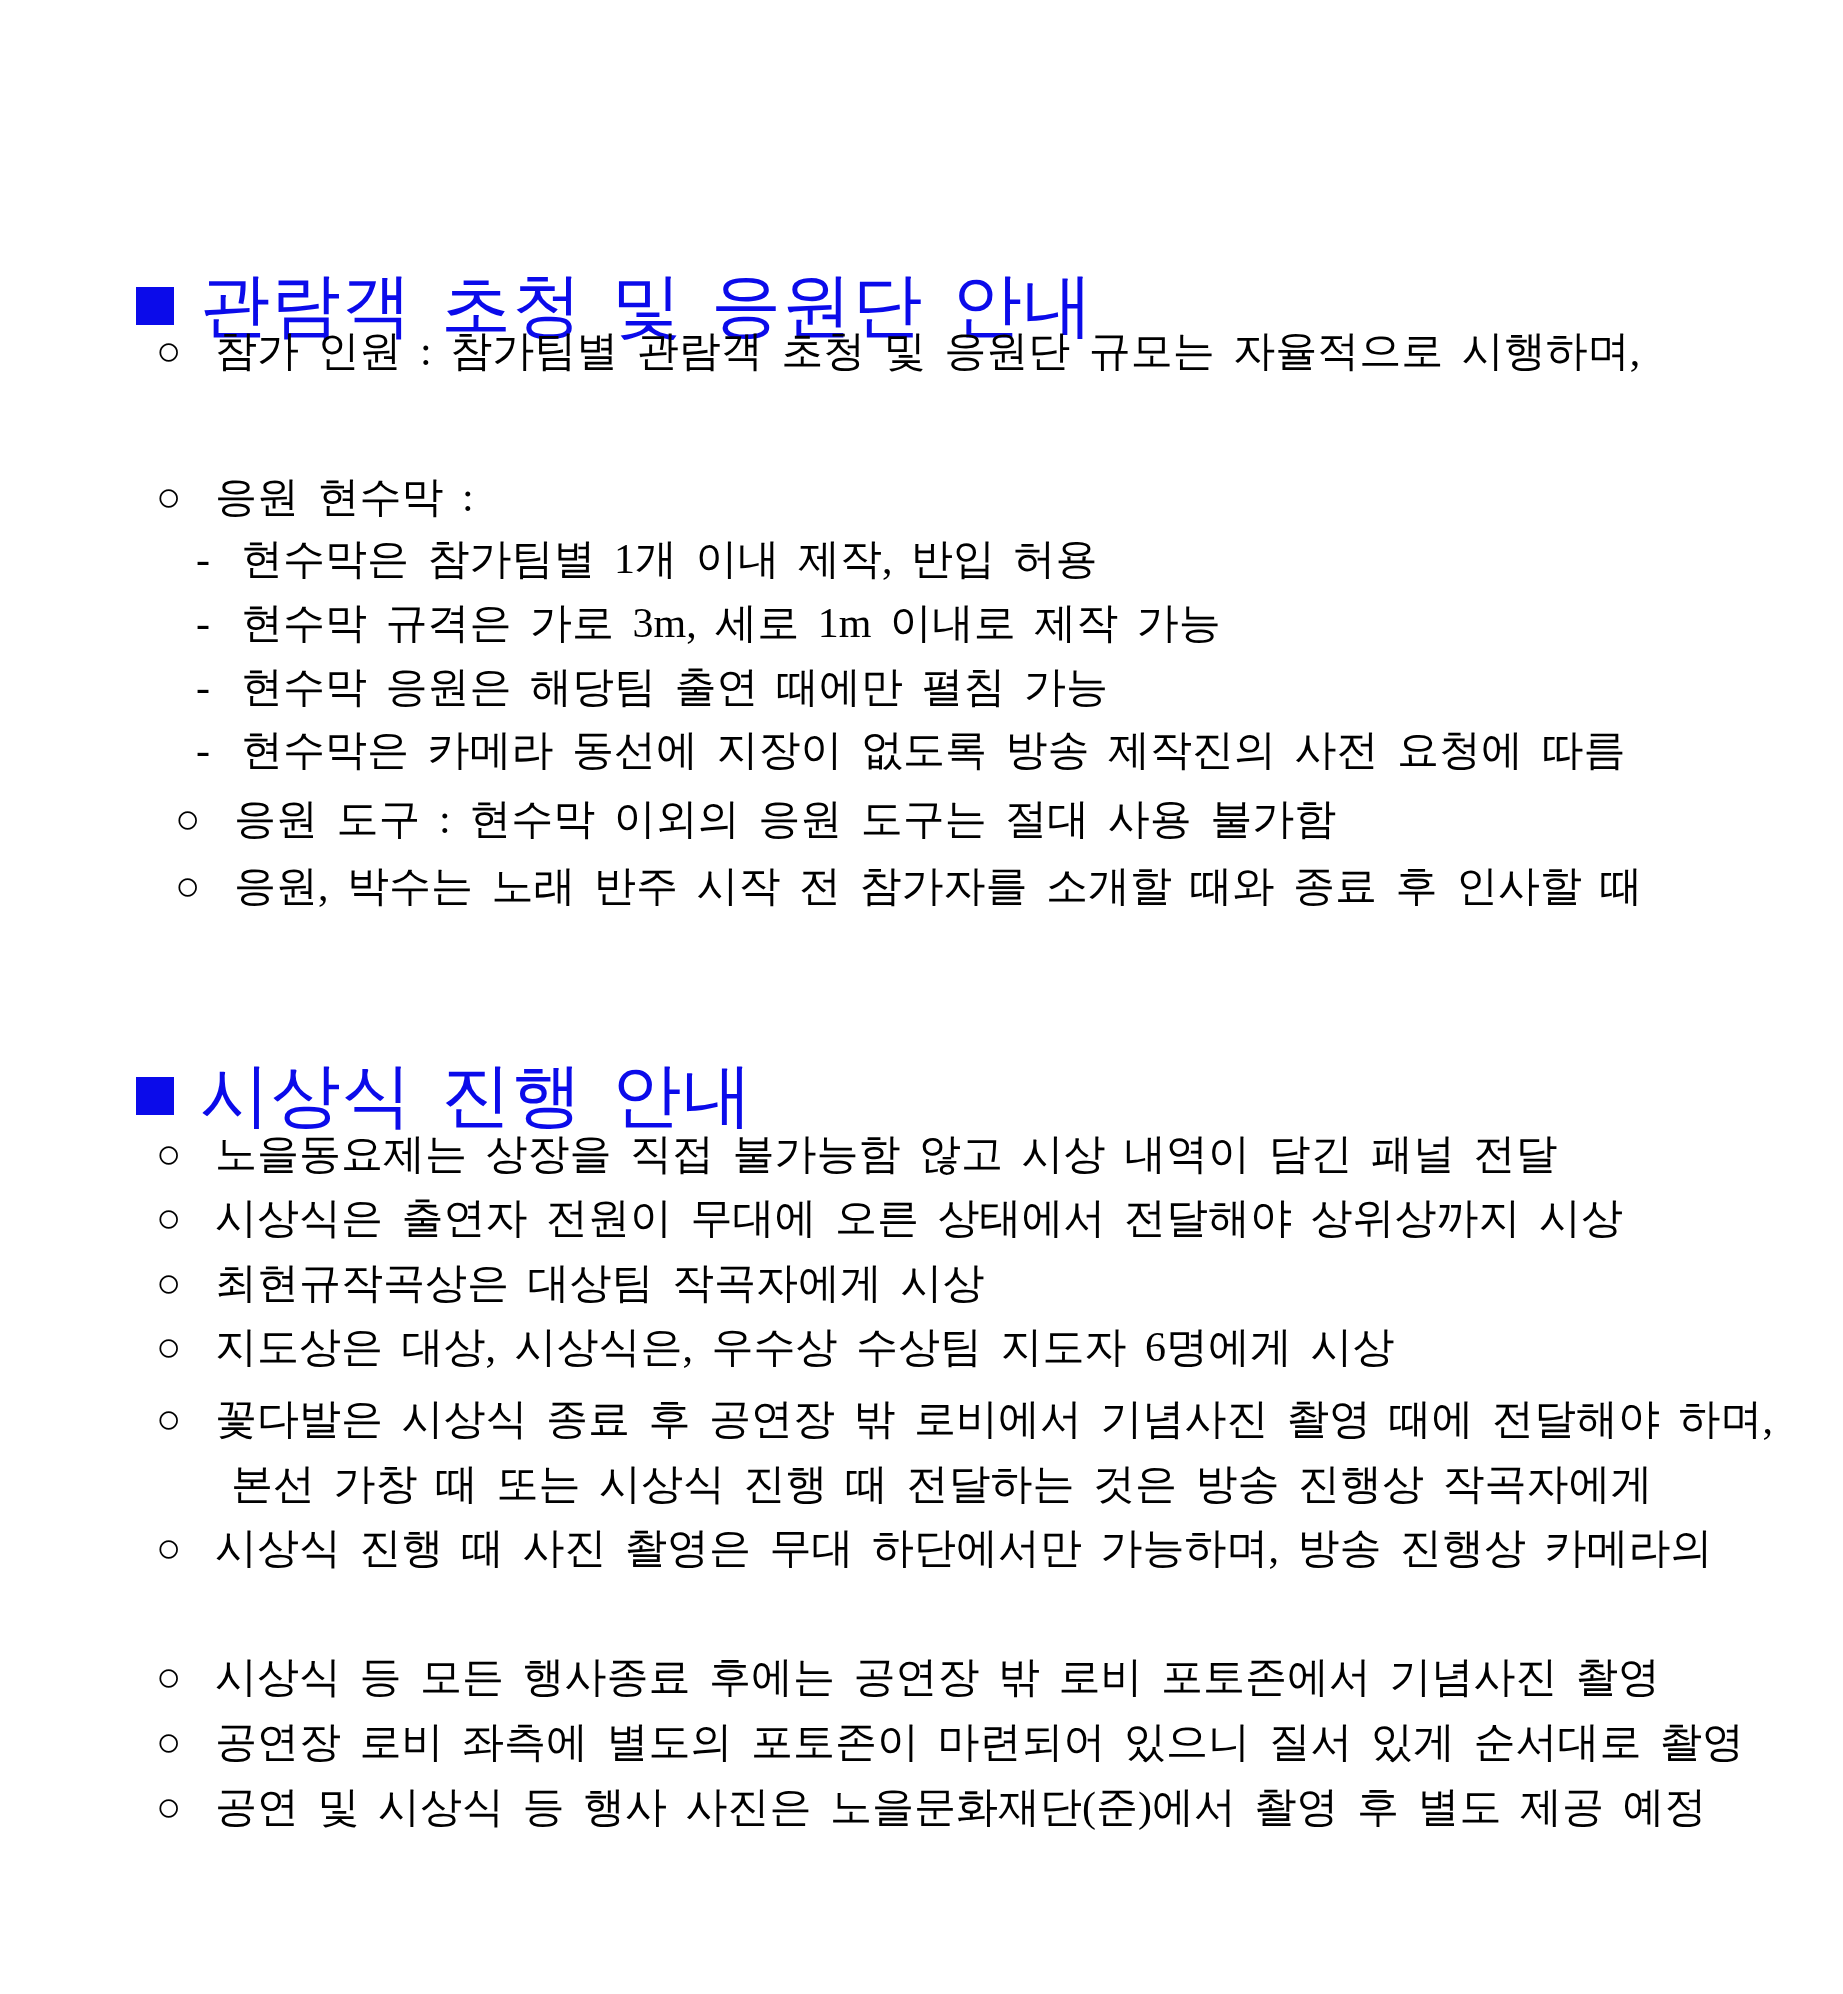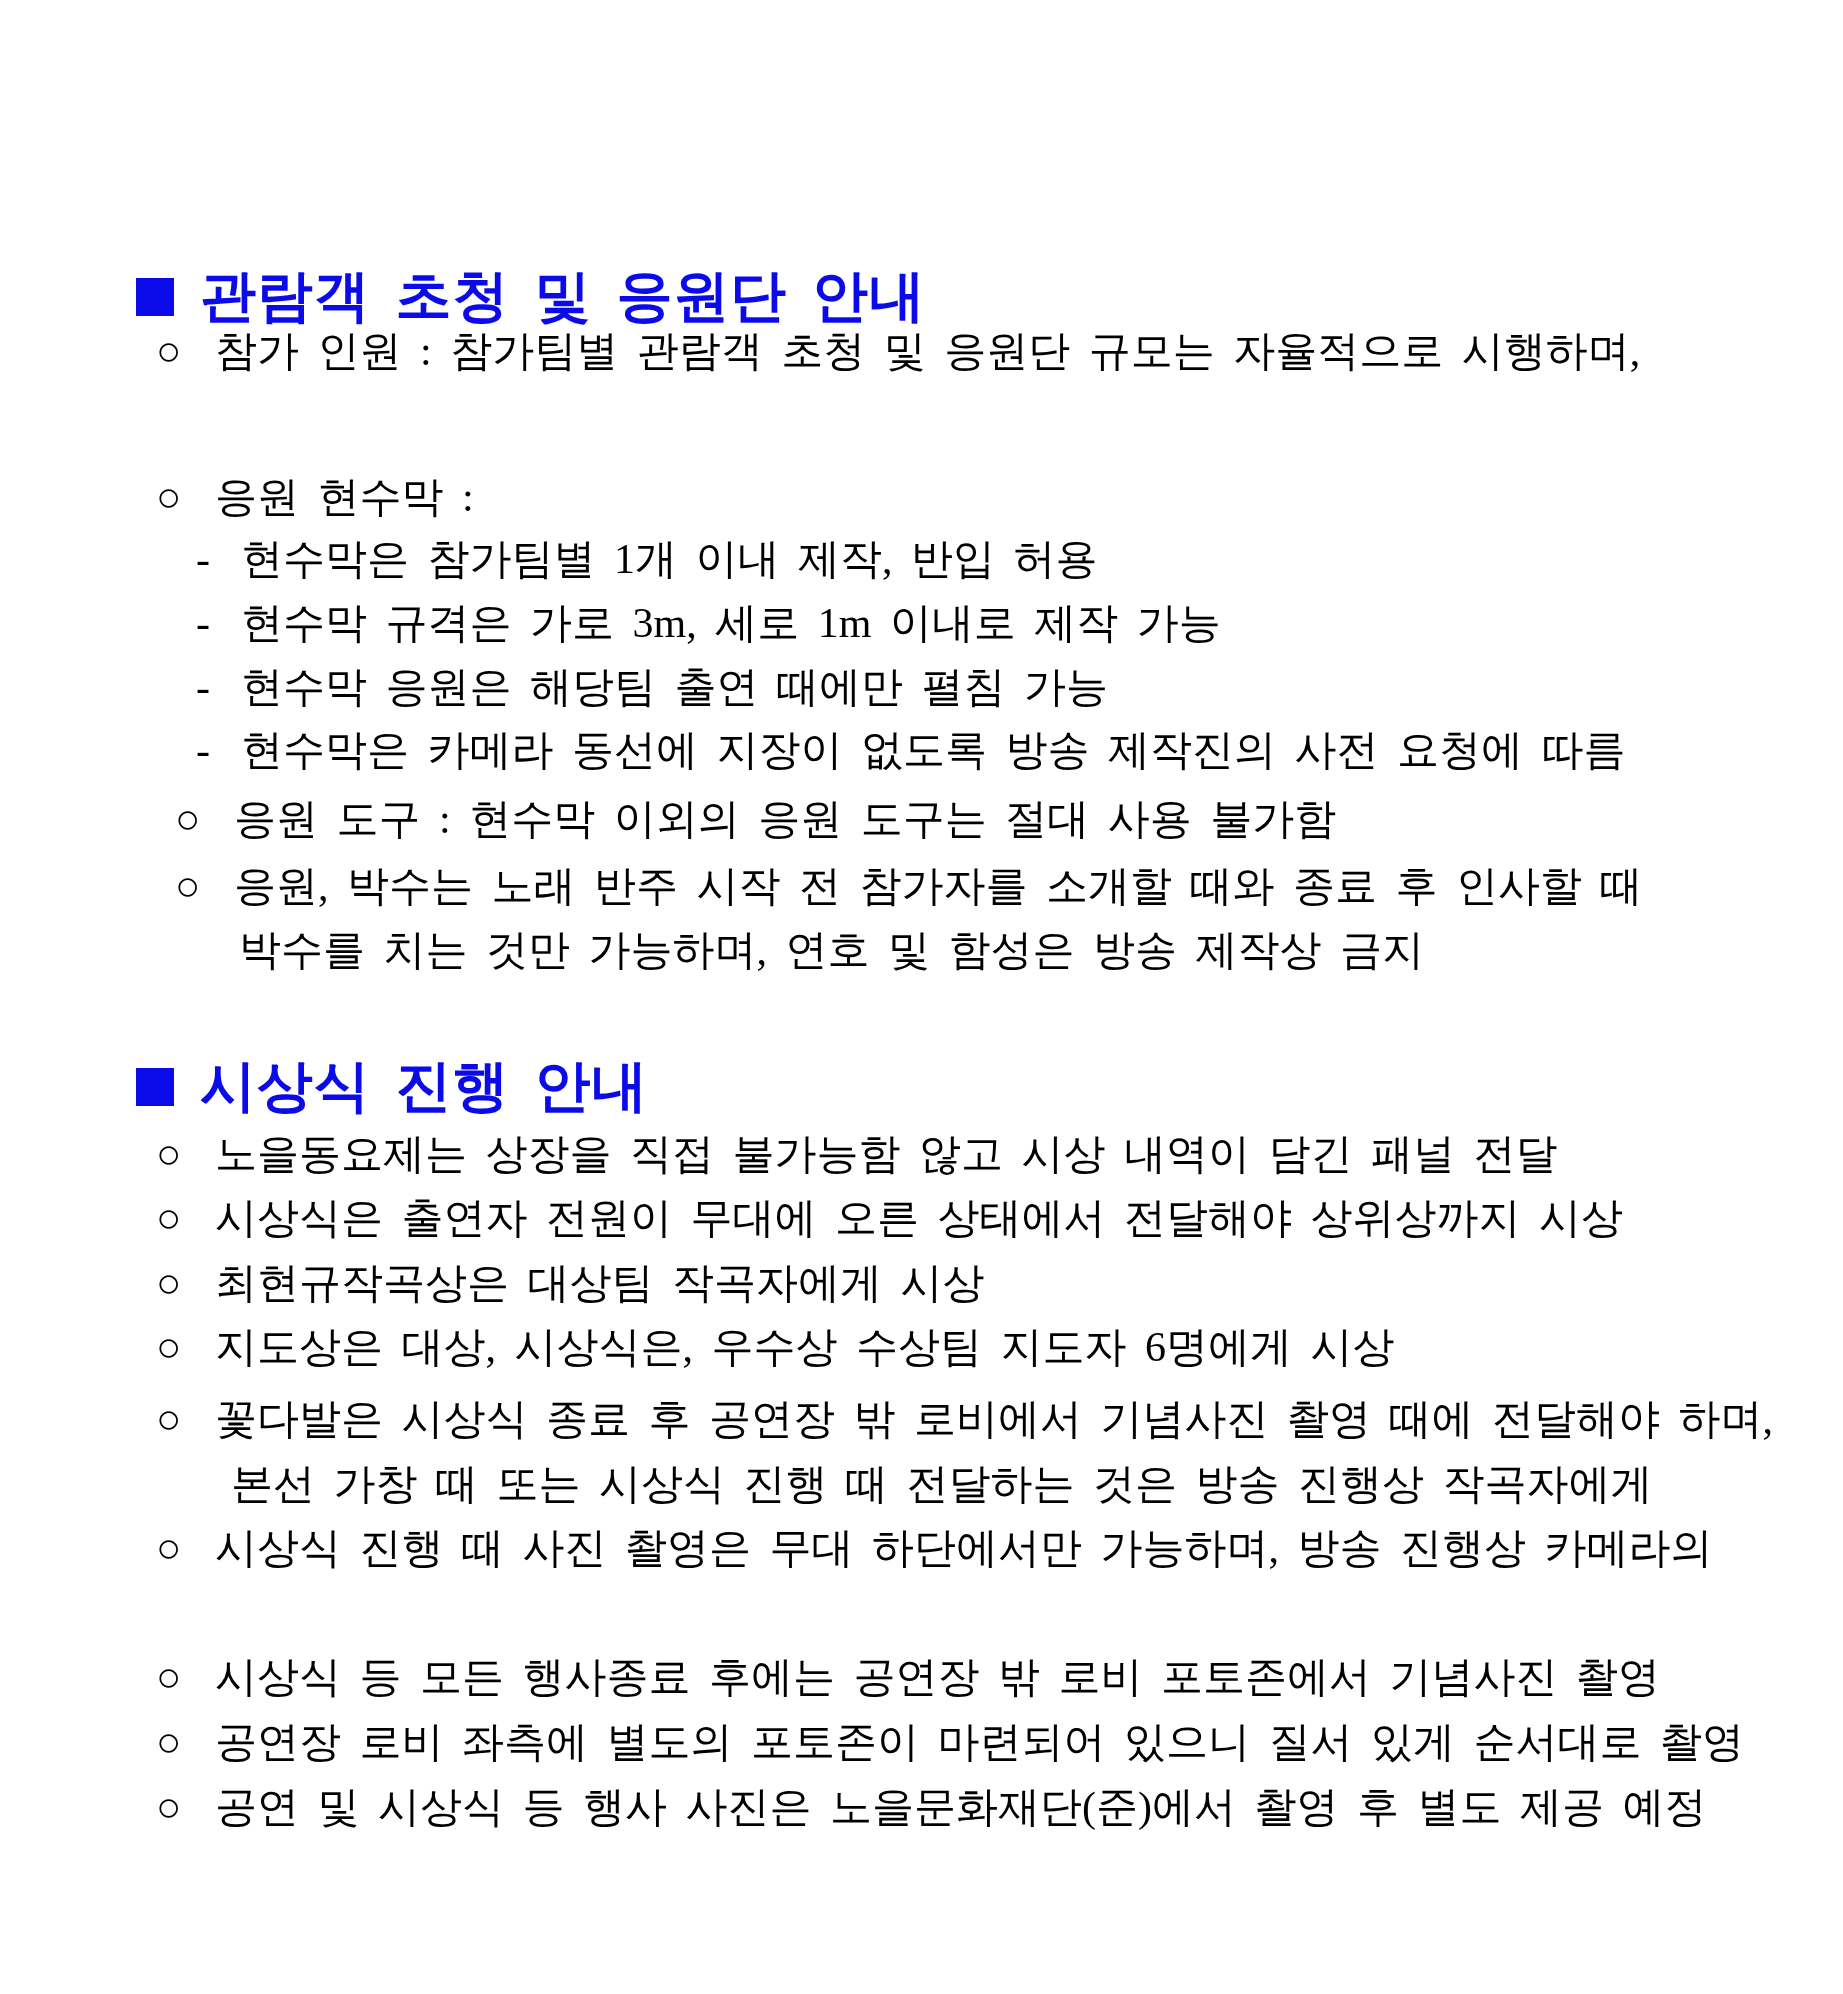--- a/index.html
+++ b/index.html
@@ -7,21 +7,21 @@
     position:relative;
     width:1843px;height:2605px;
     background:#ffffff;
     font-family:"Liberation Serif","DejaVu Serif",serif;
     color:#000000;
     overflow:hidden;
   }
   .heading{
     position:absolute;
     display:flex;align-items:center;
-    font-size:56px;font-weight:bold;
+    font-size:70px;font-weight:normal;
     color:var(--accent,#0b0bea);
     white-space:nowrap;
     letter-spacing:0.8px;
     word-spacing:10.4px;
   }
   .sq{
     width:38px;height:38px;
     background:var(--accent,#0b0bea);
     display:inline-block;
     margin-right:26px;
@@ -74,23 +74,20 @@
     <span class="txt">현수막은 카메라 동선에 지장이 없도록 방송 제작진의 사전 요청에 따름</span>
   </div>
   <div class="line" style="top:795px;left:175px">
     <span class="bullet cw">○</span>
     <span class="txt">응원 도구 : 현수막 이외의 응원 도구는 절대 사용 불가함</span>
   </div>
   <div class="line" style="top:862px;left:175px">
     <span class="bullet cw">○</span>
     <span class="txt">응원, 박수는 노래 반주 시작 전 참가자를 소개할 때와 종료 후 인사할 때</span>
   </div>
-  <div class="line" style="top:926px;left:239px">
-    <span class="txt">박수를 치는 것만 가능하며, 연호 및 함성은 방송 제작상 금지</span>
-  </div>
 
   <div class="heading" style="top:1049px;left:136px">
     <span class="sq"></span>
     <span>시상식 진행 안내</span>
   </div>
 
   <div class="line" style="top:1130px;left:156px">
     <span class="bullet cw">○</span>
     <span class="txt">노을동요제는 상장을 직접 불가능함 않고 시상 내역이 담긴 패널 전달</span>
   </div>

